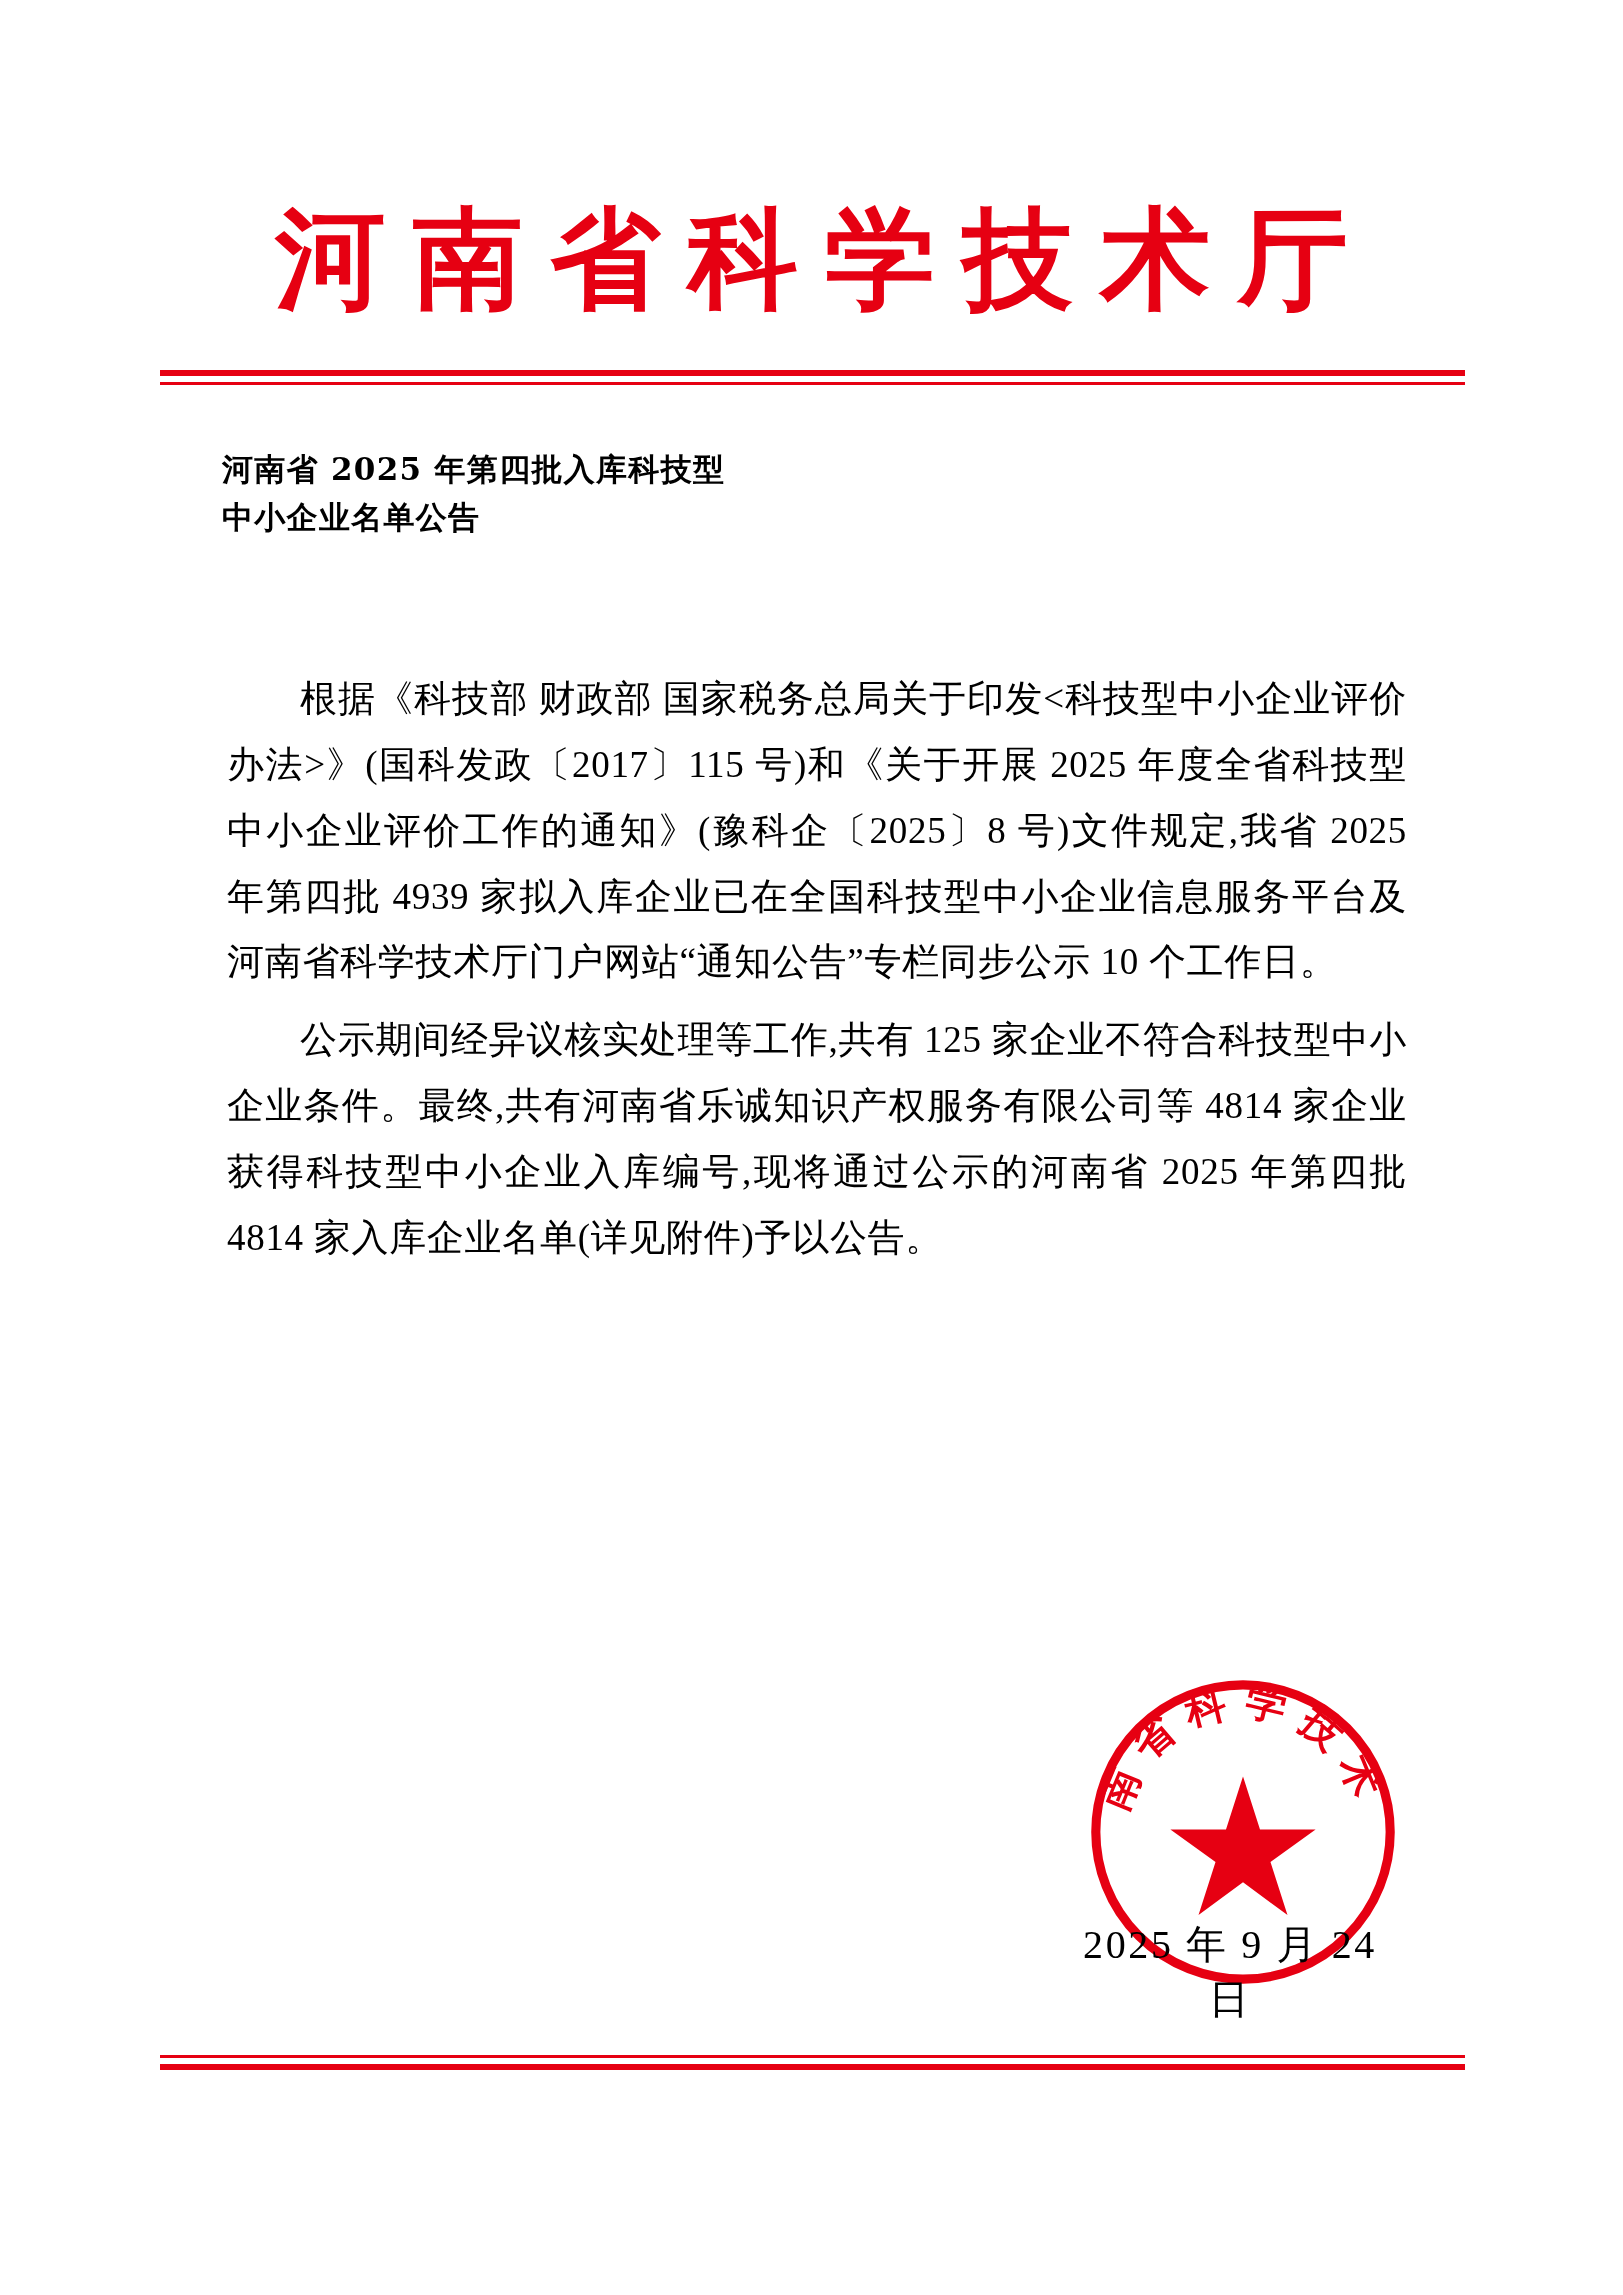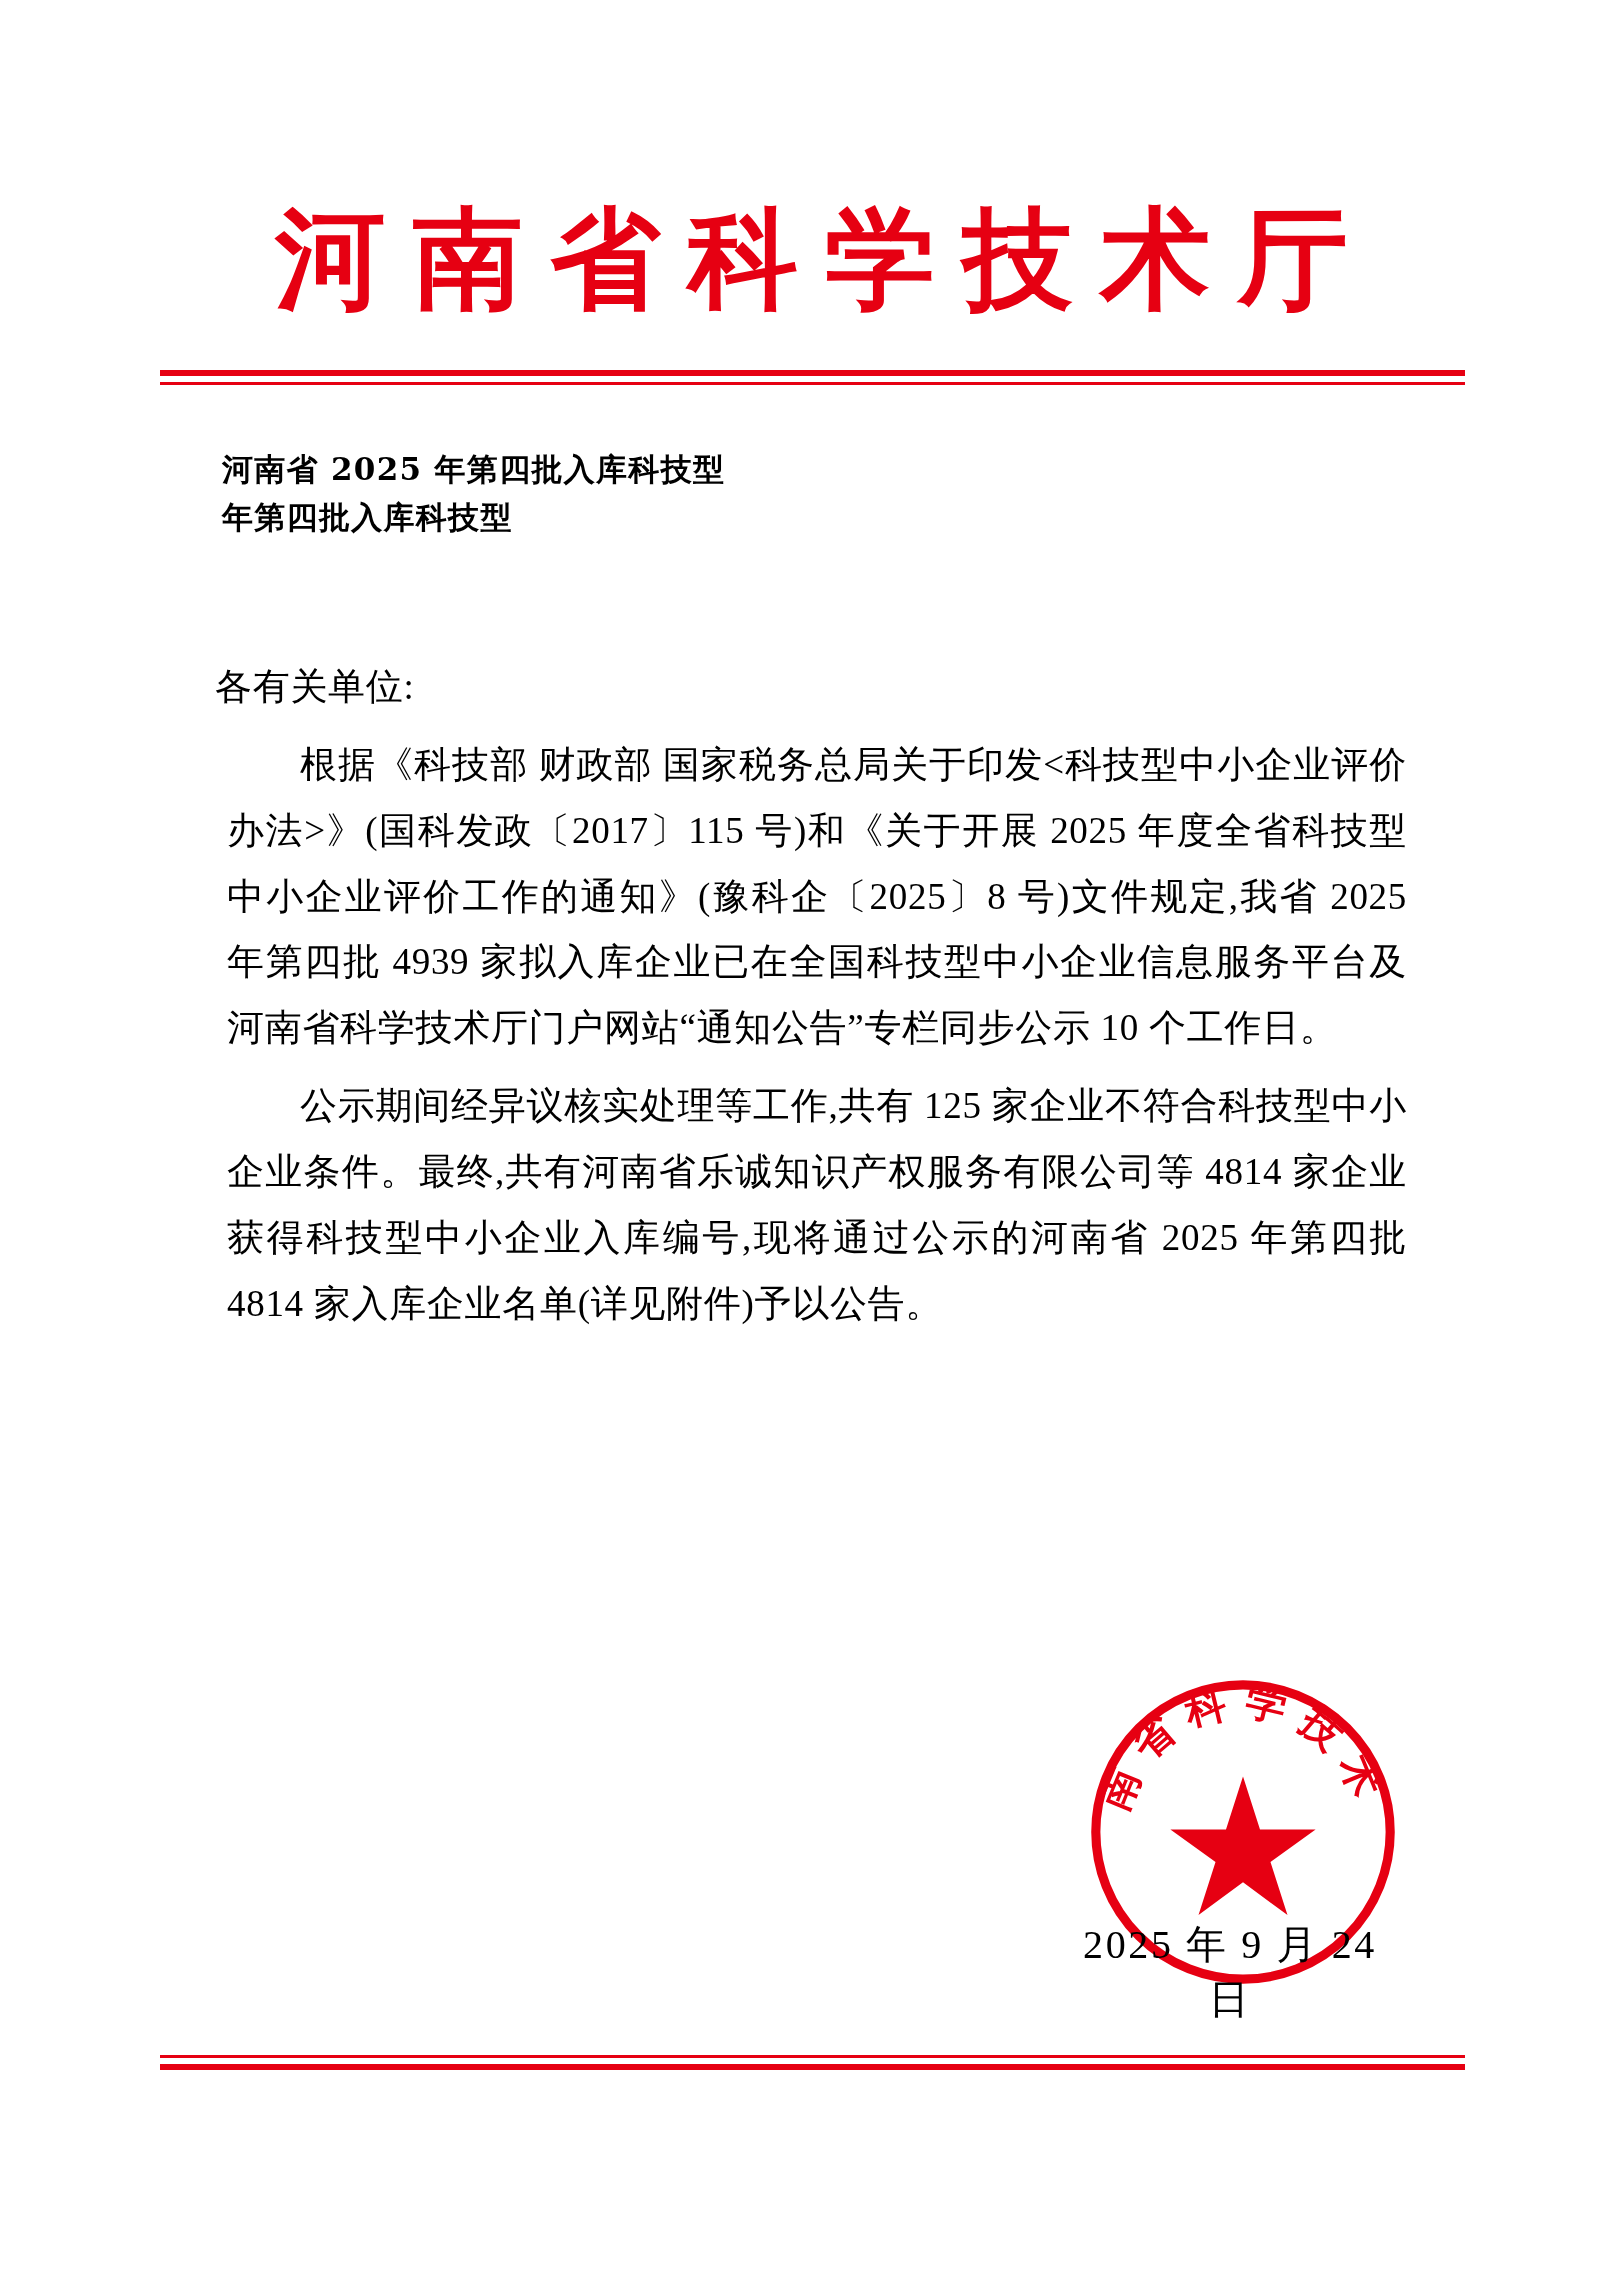--- a/index.html
+++ b/index.html
@@ -145,25 +145,24 @@
     <div class="org-title">河南省科学技术厅</div>
   </div>
 
   <div class="header-rule-wrap">
     <div class="rule-thick"></div>
     <div class="rule-thin"></div>
   </div>
 
   <div class="doc-title">
     <span class="line">河南省 2025 年第四批入库科技型</span>
-    <span class="line">年第四批入库科技型</span>
+    <span class="line">中小企业名单公告</span>
   </div>
 
   <div class="doc-body">
-    <p class="salutation">各有关单位:</p>
     <p class="para">根据《科技部 财政部 国家税务总局关于印发&lt;科技型中小企业评价办法&gt;》(国科发政〔2017〕115 号)和《关于开展 2025 年度全省科技型中小企业评价工作的通知》(豫科企〔2025〕8 号)文件规定,我省 2025 年第四批 4939 家拟入库企业已在全国科技型中小企业信息服务平台及河南省科学技术厅门户网站“通知公告”专栏同步公示 10 个工作日。</p>
     <p class="para">公示期间经异议核实处理等工作,共有 125 家企业不符合科技型中小企业条件。最终,共有河南省乐诚知识产权服务有限公司等 4814 家企业获得科技型中小企业入库编号,现将通过公示的河南省 2025 年第四批 4814 家入库企业名单(详见附件)予以公告。</p>
   </div>
 
   <div class="seal">
     <svg width="314" height="314" viewBox="0 0 480 480" aria-hidden="true">
       <defs>
         <path id="sealArc" d="M 240,240 m -178,0 a 178,178 0 1,1 356,0" fill="none"></path>
         <path id="sealArcText" d="M 62,240 a 178,178 0 1,1 356,0" fill="none"></path>
       </defs>

